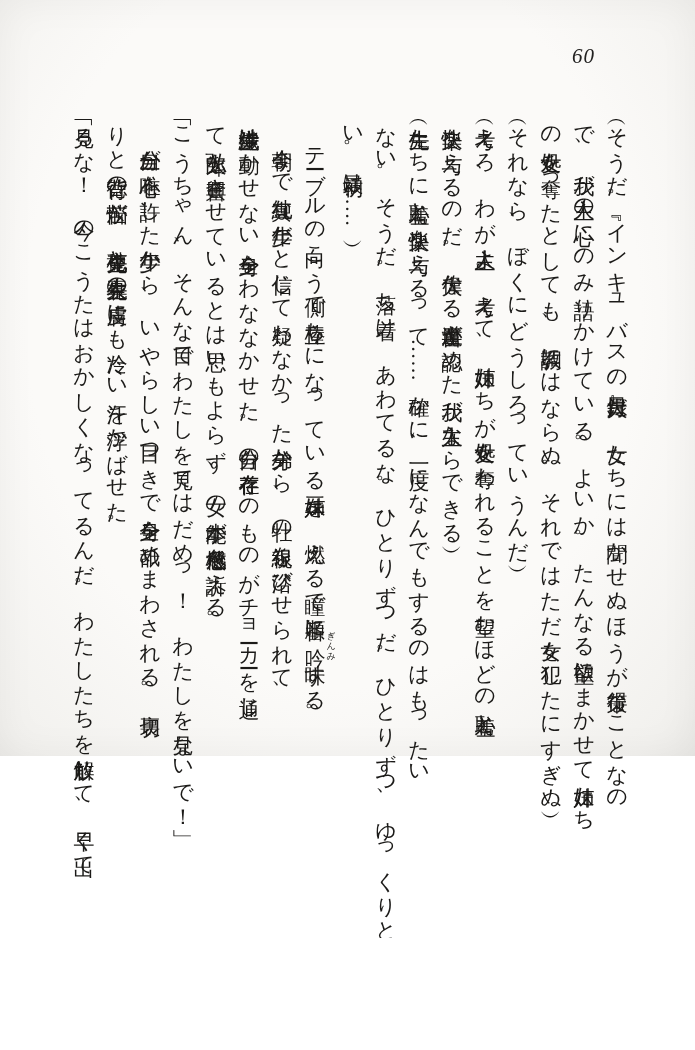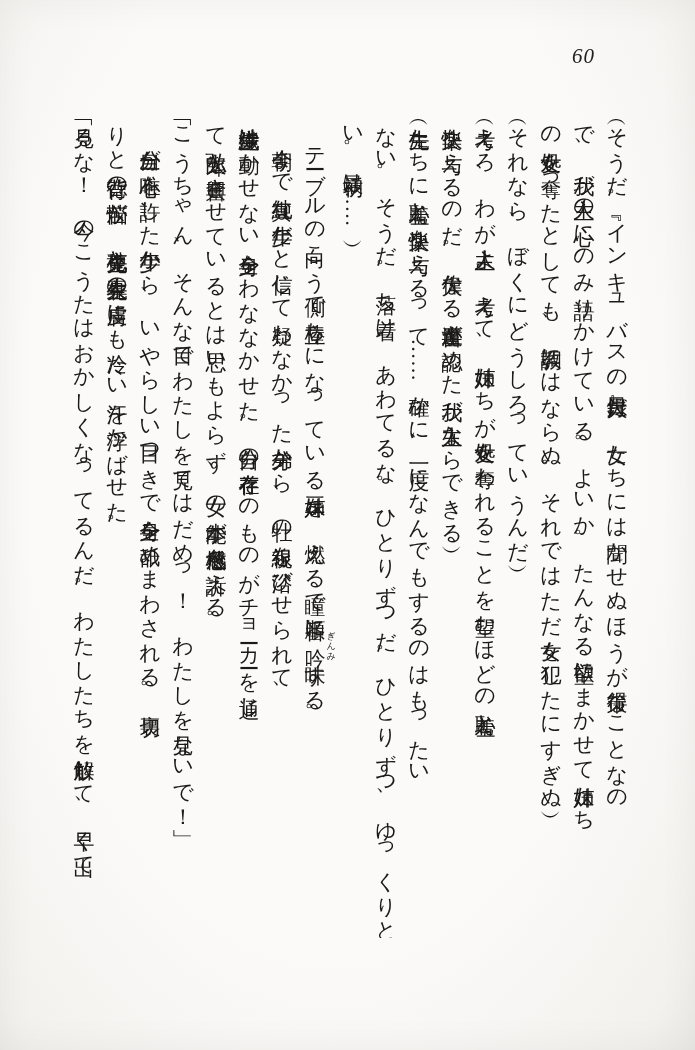--- a/index.html
+++ b/index.html
@@ -8,21 +8,21 @@
   }
   body {
     width: 695px;
     height: 1050px;
     overflow: hidden;
     font-family: "Liberation Serif", "DejaVu Serif", serif;
   }
   .page {
     position: relative;
     width: 695px;
-    height: 1050px;
+    height: 756px;
     background: radial-gradient(ellipse at 48% 42%, #fbfaf8 60%, #f2f1ee 92%, #ecebe8 100%);
     box-shadow: inset 0 0 40px rgba(0,0,0,0.05);
   }
   .page-number {
     position: absolute;
     top: 44px;
     left: 572px;
     font-size: 21px;
     font-style: italic;
     letter-spacing: 1px;

